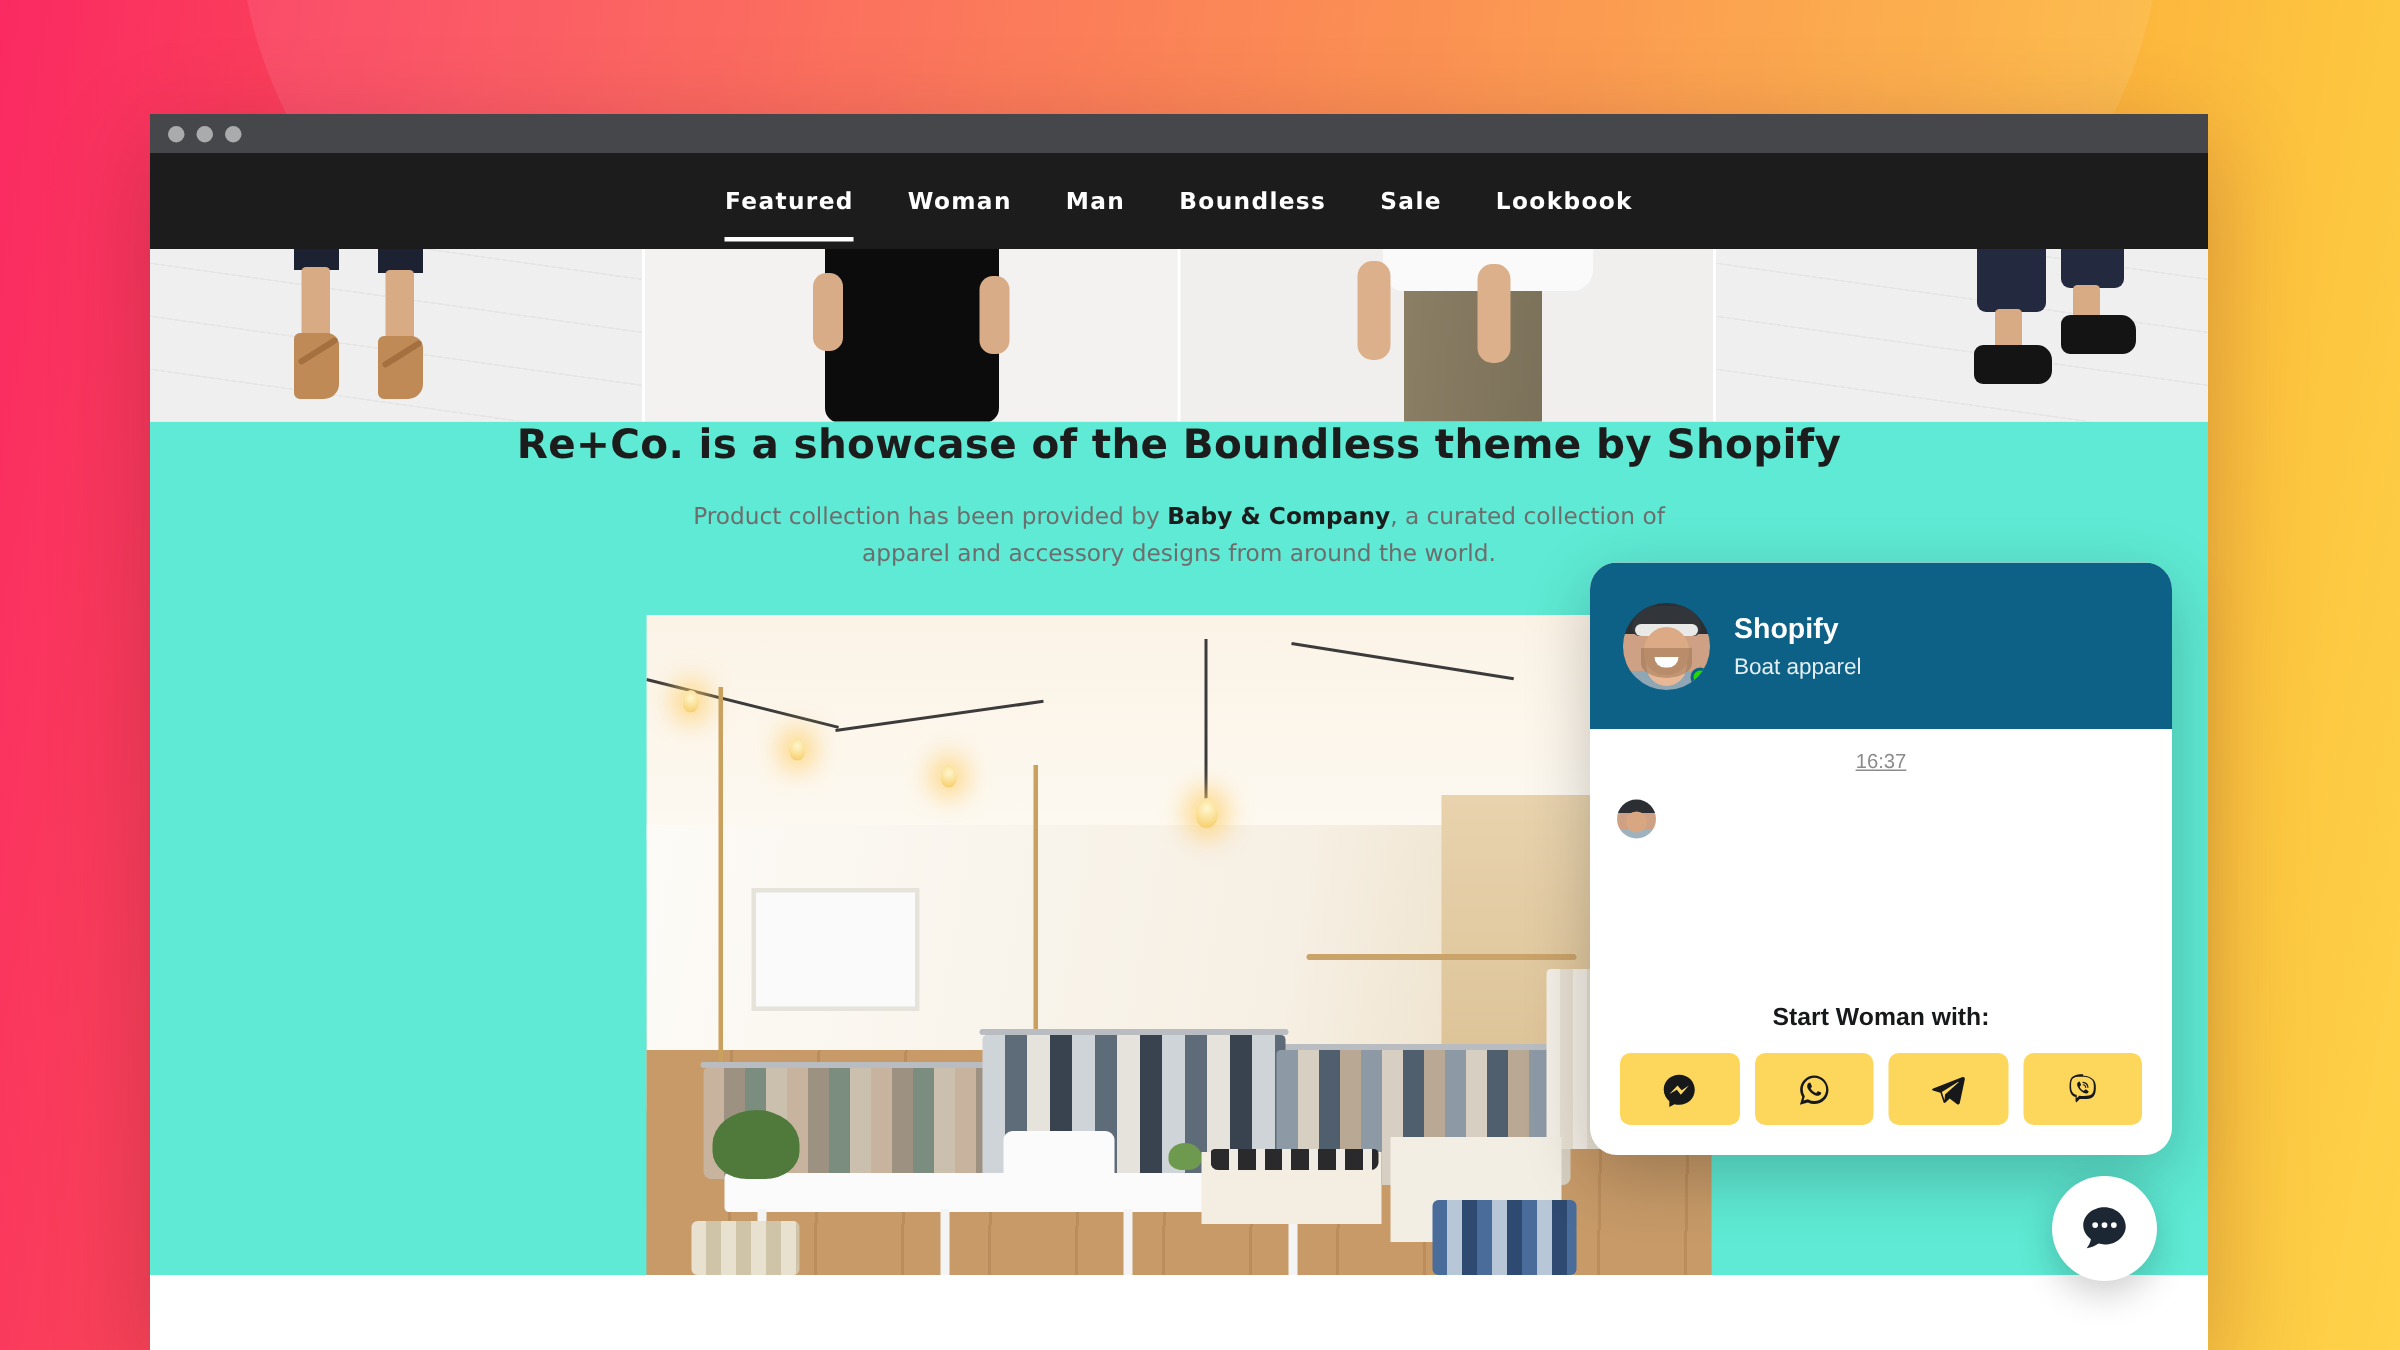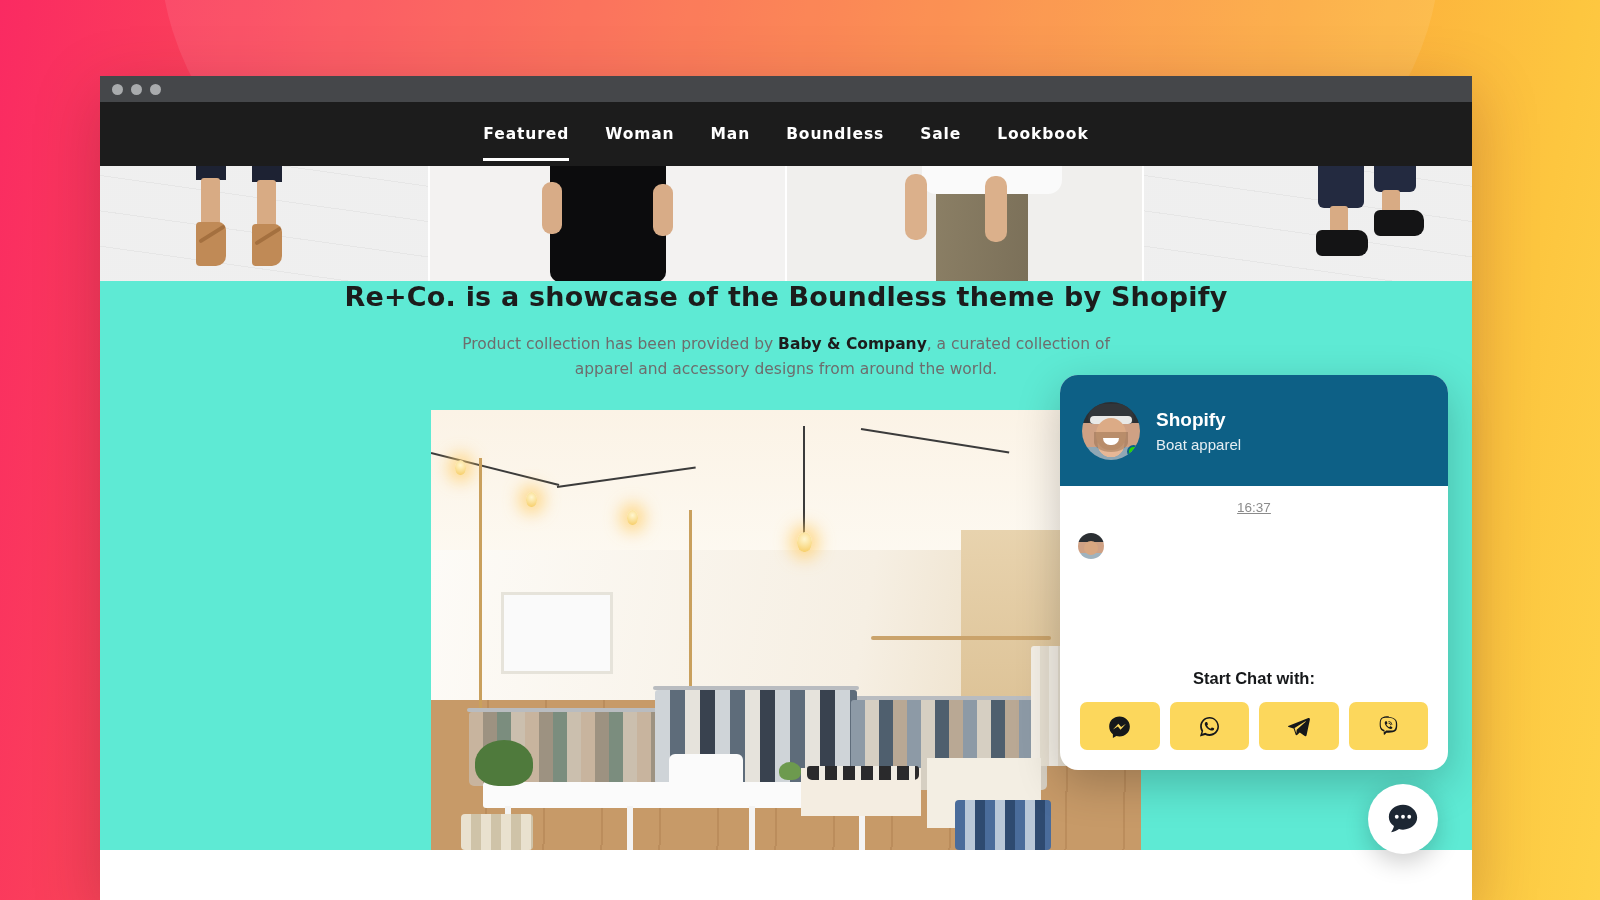--- a/index.html
+++ b/index.html
@@ -337,21 +337,21 @@
   </div>
 
   <div class="chat-body">
     <div class="msg-time">16:37</div>
     <div class="msg-row">
       <div class="avatar-sm"></div>
     </div>
   </div>
 
   <div class="chat-foot">
-    <div class="foot-title">Start Chat with:</div>
+    <div class="foot-title">Start Woman with:</div>
     <div class="btn-row">
 
       <button class="mbtn">
         <svg viewBox="0 0 24 24">
           <path d="M12 1.5C5.9 1.5 1.2 6 1.2 11.9c0 3.3 1.5 6.2 3.9 8.1v4l3.6-2c1 .3 2.1.4 3.3.4 6.1 0 10.8-4.5 10.8-10.4S18.1 1.5 12 1.5zm1.1 13.9L10.3 12l-5.1 3 5.6-6 2.9 3.4 5-3.4-5.6 6.4z"></path>
         </svg>
       </button>
 
       <button class="mbtn">
         <svg viewBox="0 0 24 24">

